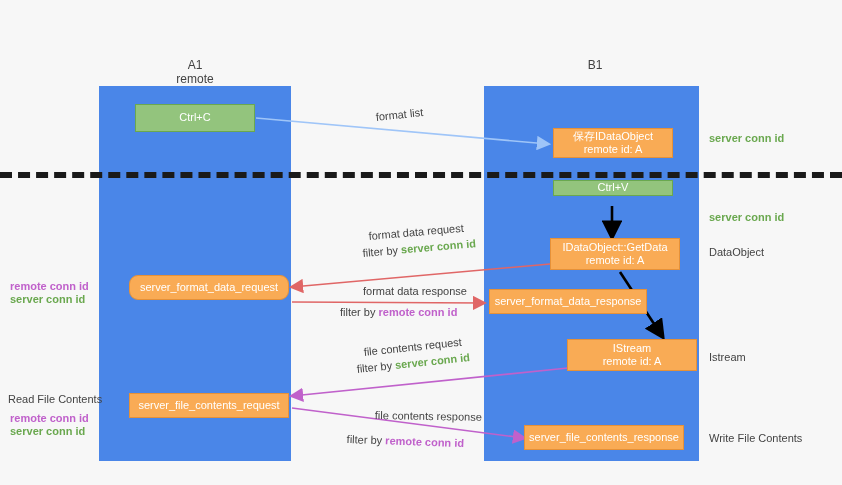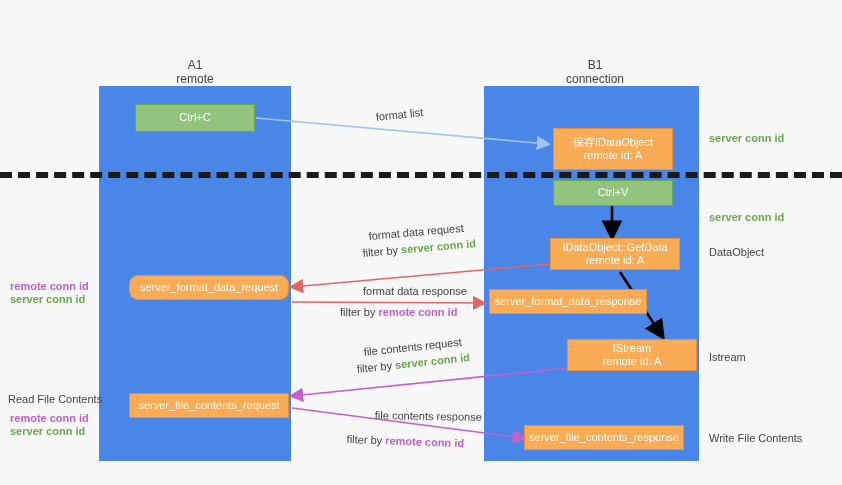--- a/index.html
+++ b/index.html
@@ -38,21 +38,20 @@
 
 <div class="stage">
 
 
   <div class="lane-title" style="left:125px;top:58px;width:140px;">
     <div>A1</div>
     <div>remote</div>
   </div>
   <div class="lane-title" style="left:525px;top:58px;width:140px;">
     <div>B1</div>
-    <div>connection</div>
   </div>
 
   <div class="lane" style="left:99px;top:86px;width:192px;height:375px;"></div>
   <div class="lane" style="left:484px;top:86px;width:215px;height:375px;"></div>
 
   <svg class="layer">
     <defs>
       <marker id="ar-blue" markerWidth="9" markerHeight="9" refX="7" refY="4.5" orient="auto">
         <path d="M0,0 L9,4.5 L0,9 z" fill="#9fc5f8"></path>
       </marker>
@@ -81,26 +80,26 @@
 
     <line x1="292" y1="408" x2="524" y2="438" stroke="#c061cb" stroke-width="1.6" marker-end="url(#ar-mag)"></line>
   </svg>
 
   <div class="dash"></div>
 
   <div class="box green" style="left:135px;top:104px;width:120px;height:28px;">
     <span>Ctrl+C</span>
   </div>
 
-  <div class="box orange" style="left:553px;top:128px;width:120px;height:42px;">
+  <div class="box orange" style="left:553px;top:128px;width:120px;height:30px;">
     <span>保存IDataObject</span>
     <span>remote id: A</span>
   </div>
 
-  <div class="box green" style="left:553px;top:180px;width:120px;height:26px;">
+  <div class="box green" style="left:553px;top:180px;width:120px;height:16px;">
     <span>Ctrl+V</span>
   </div>
 
   <div class="box orange" style="left:550px;top:238px;width:130px;height:32px;">
     <span>IDataObject::GetData</span>
     <span>remote id: A</span>
   </div>
 
   <div class="box orange" style="left:567px;top:339px;width:130px;height:32px;">
     <span>IStream</span>

